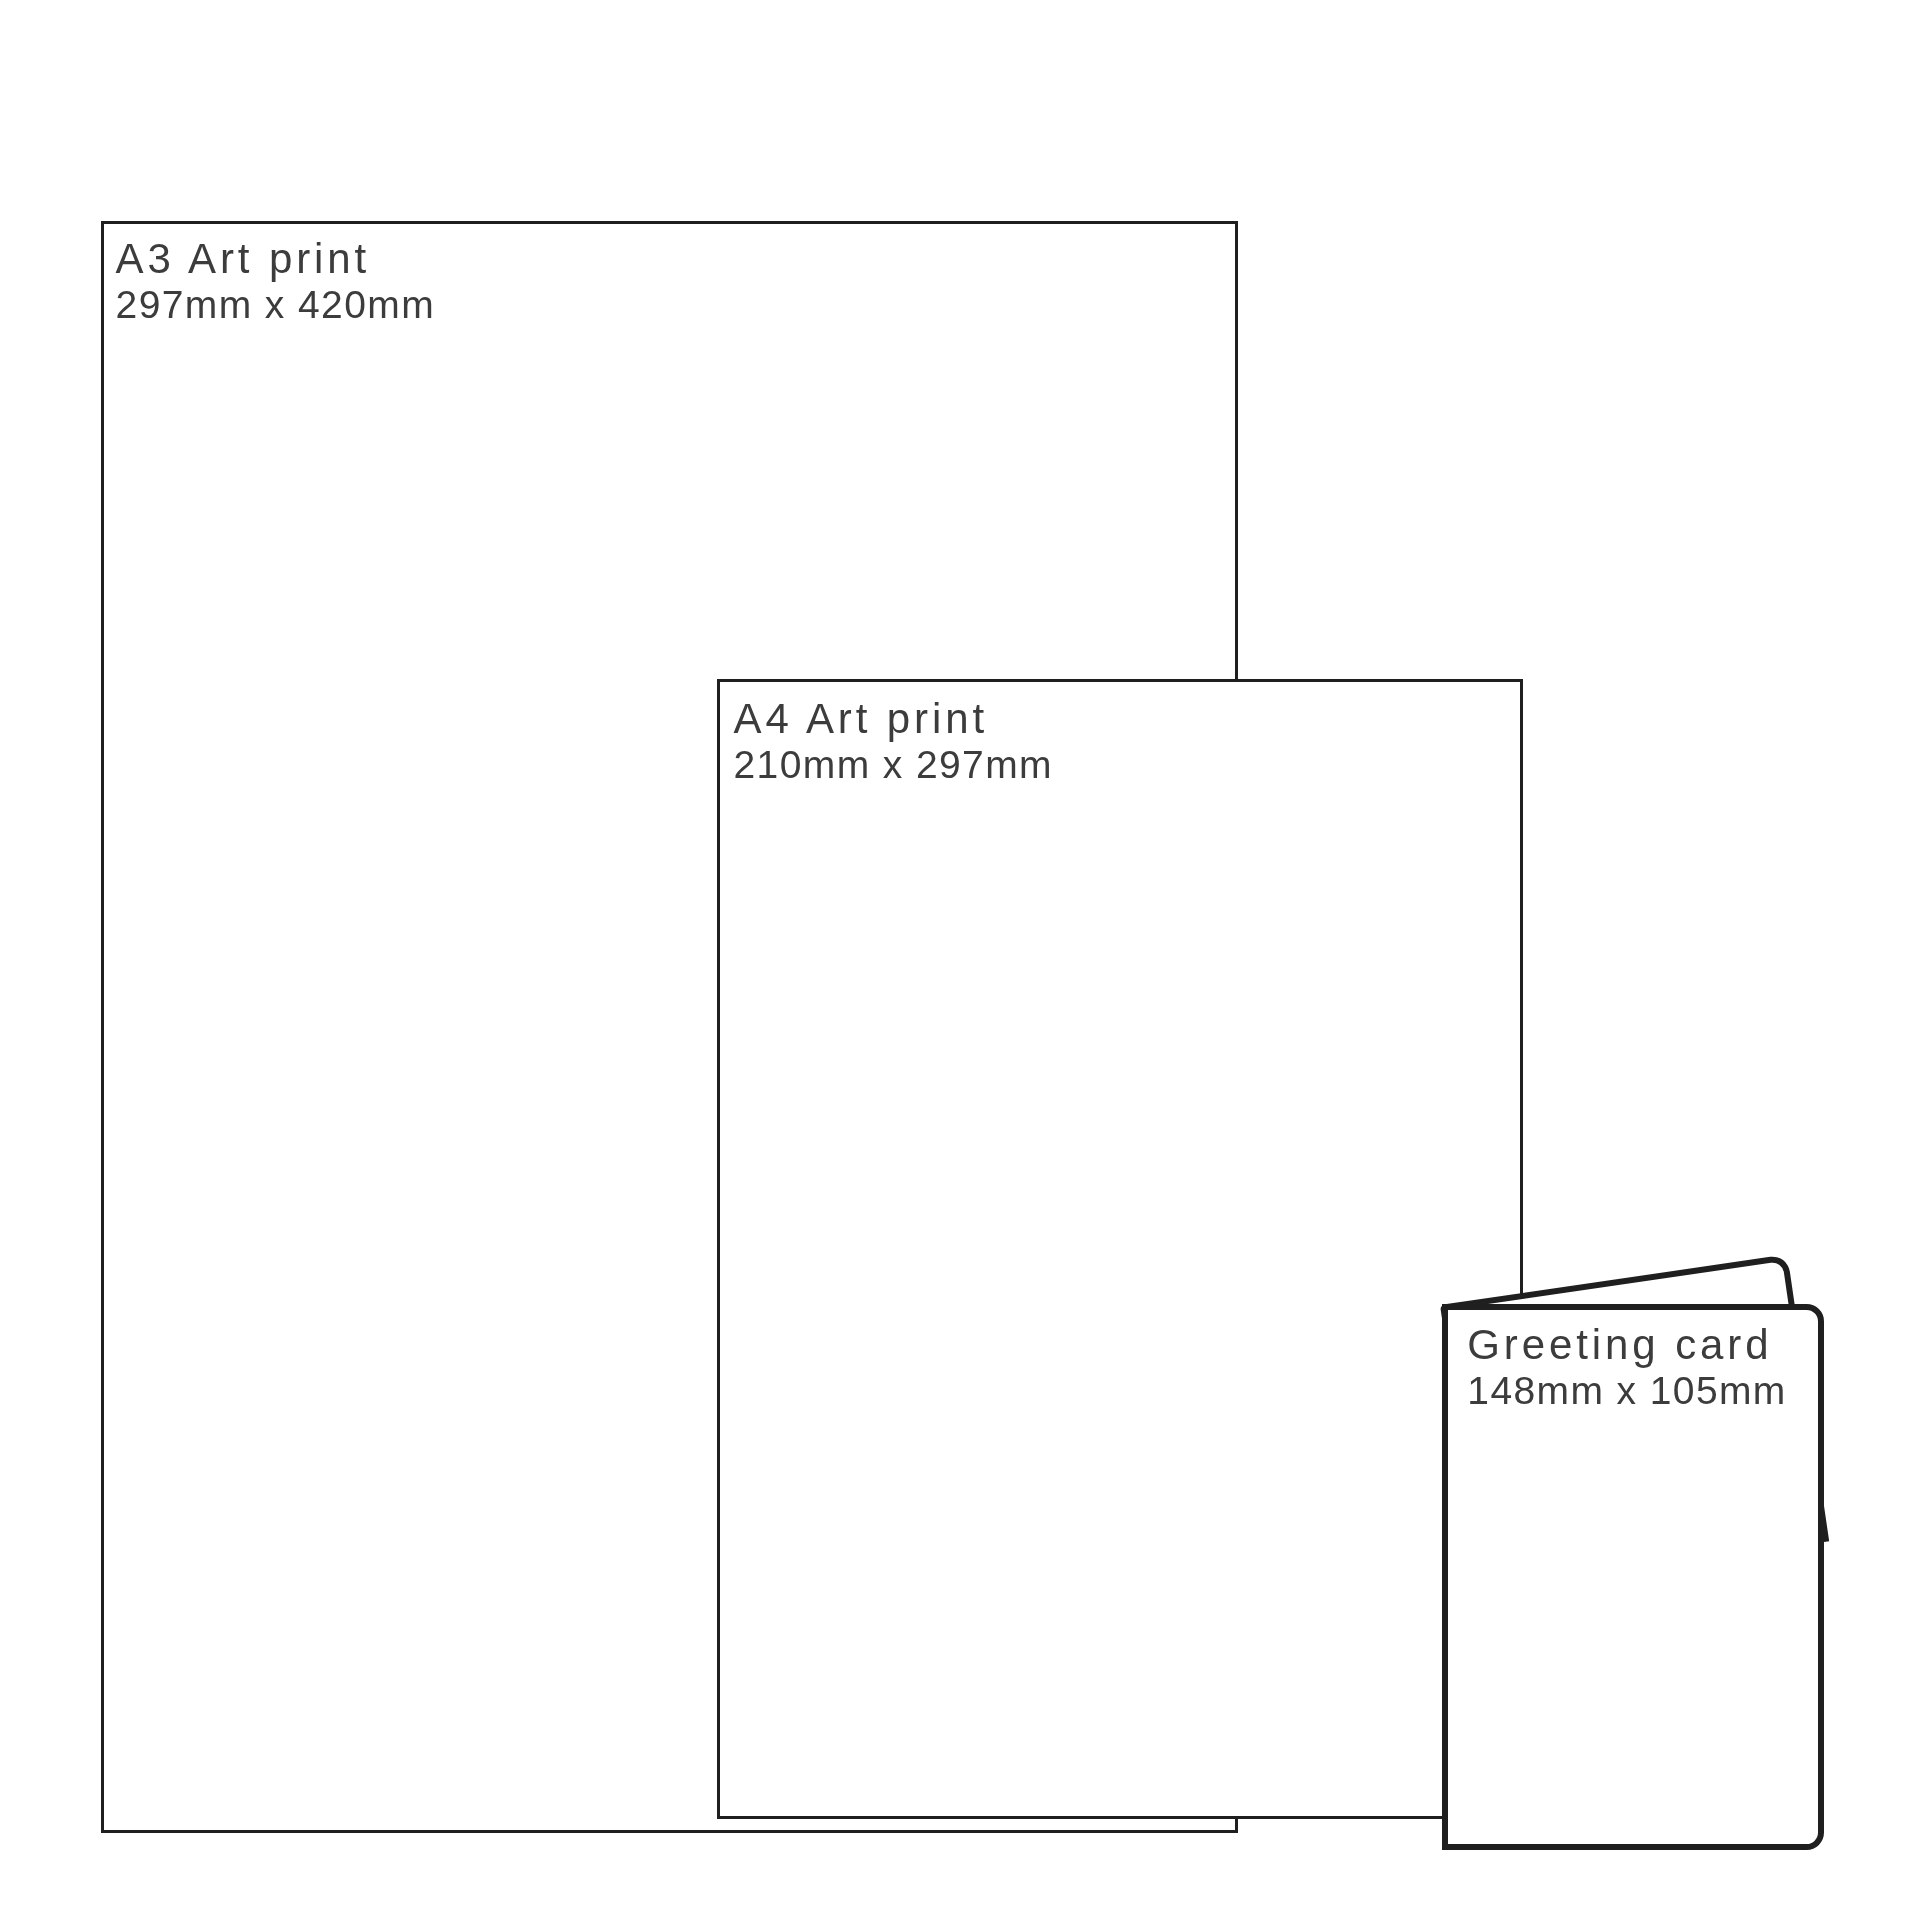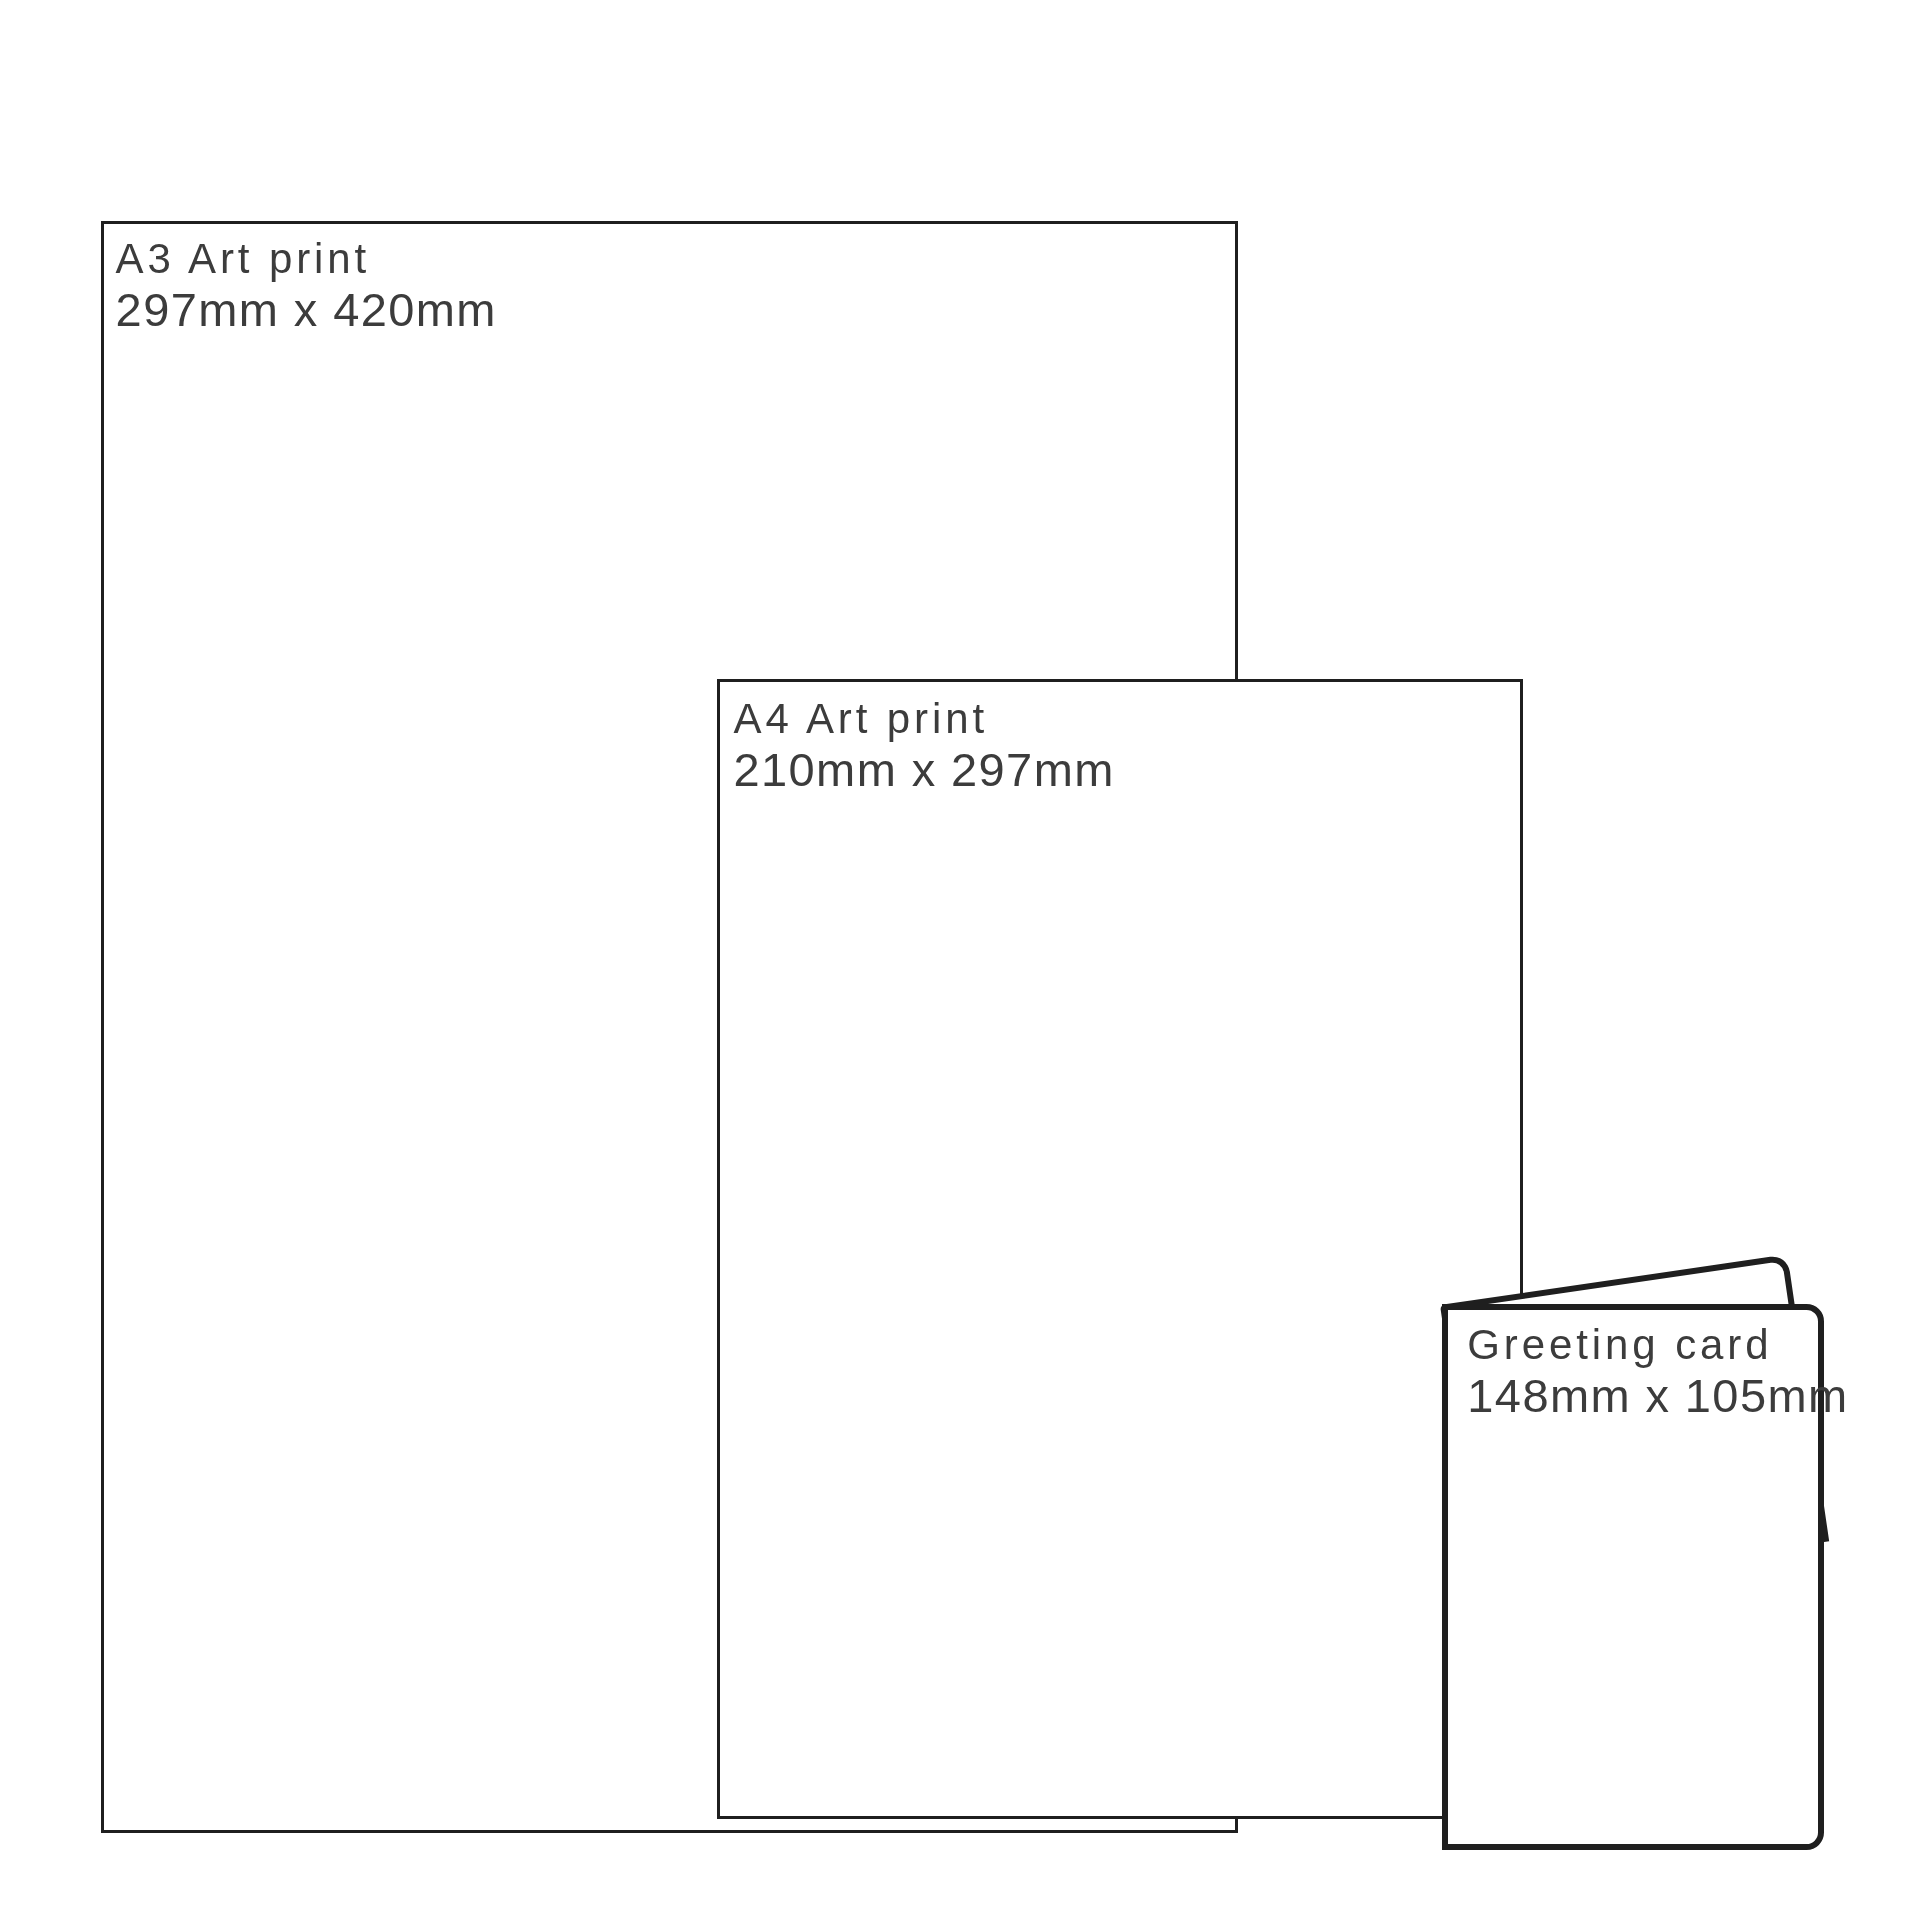--- a/index.html
+++ b/index.html
@@ -69,21 +69,21 @@
   .sheet.a4 .label   { left: 13.5px; top: 11.6px; }
   .sheet.card-front .label { left: 19.3px; top: 9.7px; }
   .label .title {
     font-size: 42px;
     font-weight: 300;
     letter-spacing: 3.9px;
     line-height: 1.18;
     white-space: nowrap;
   }
   .label .dims {
-    font-size: 47px;
+    font-size: 39px;
     font-weight: 300;
     letter-spacing: 1.4px;
     line-height: 1.15;
     white-space: nowrap;
   }
 </style>
 </head>
 <body>
 
 <div class="stage">

